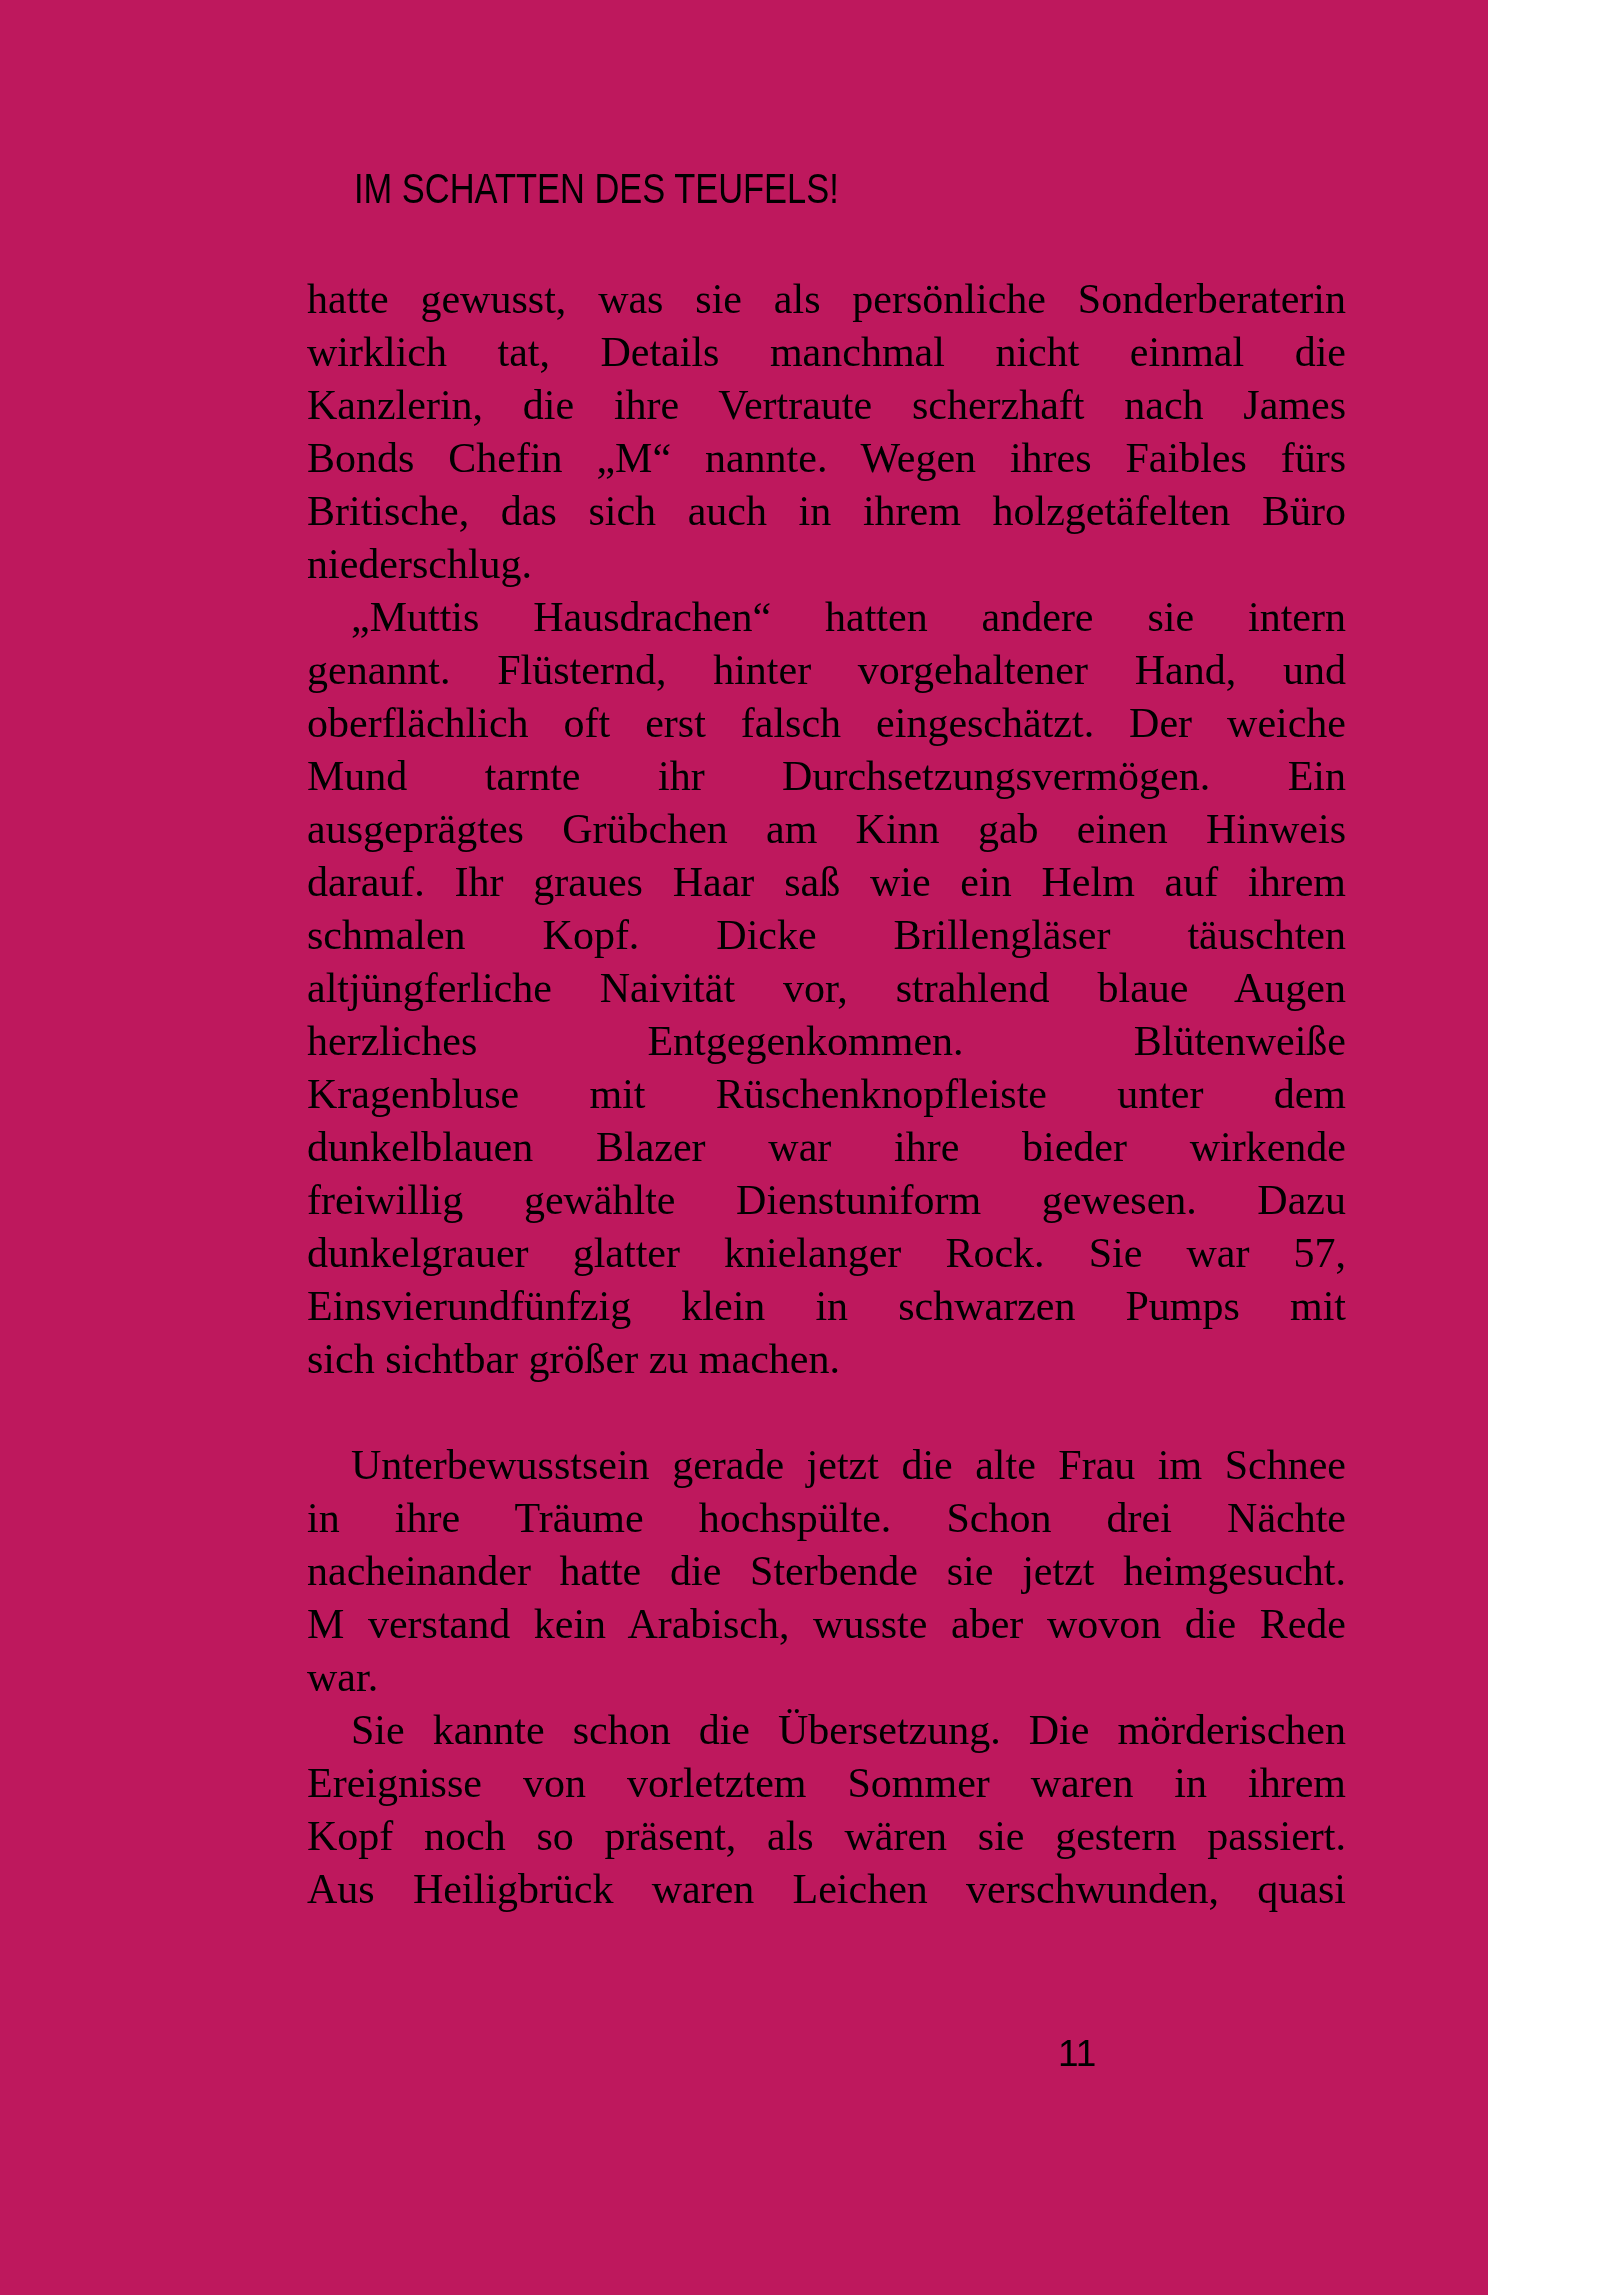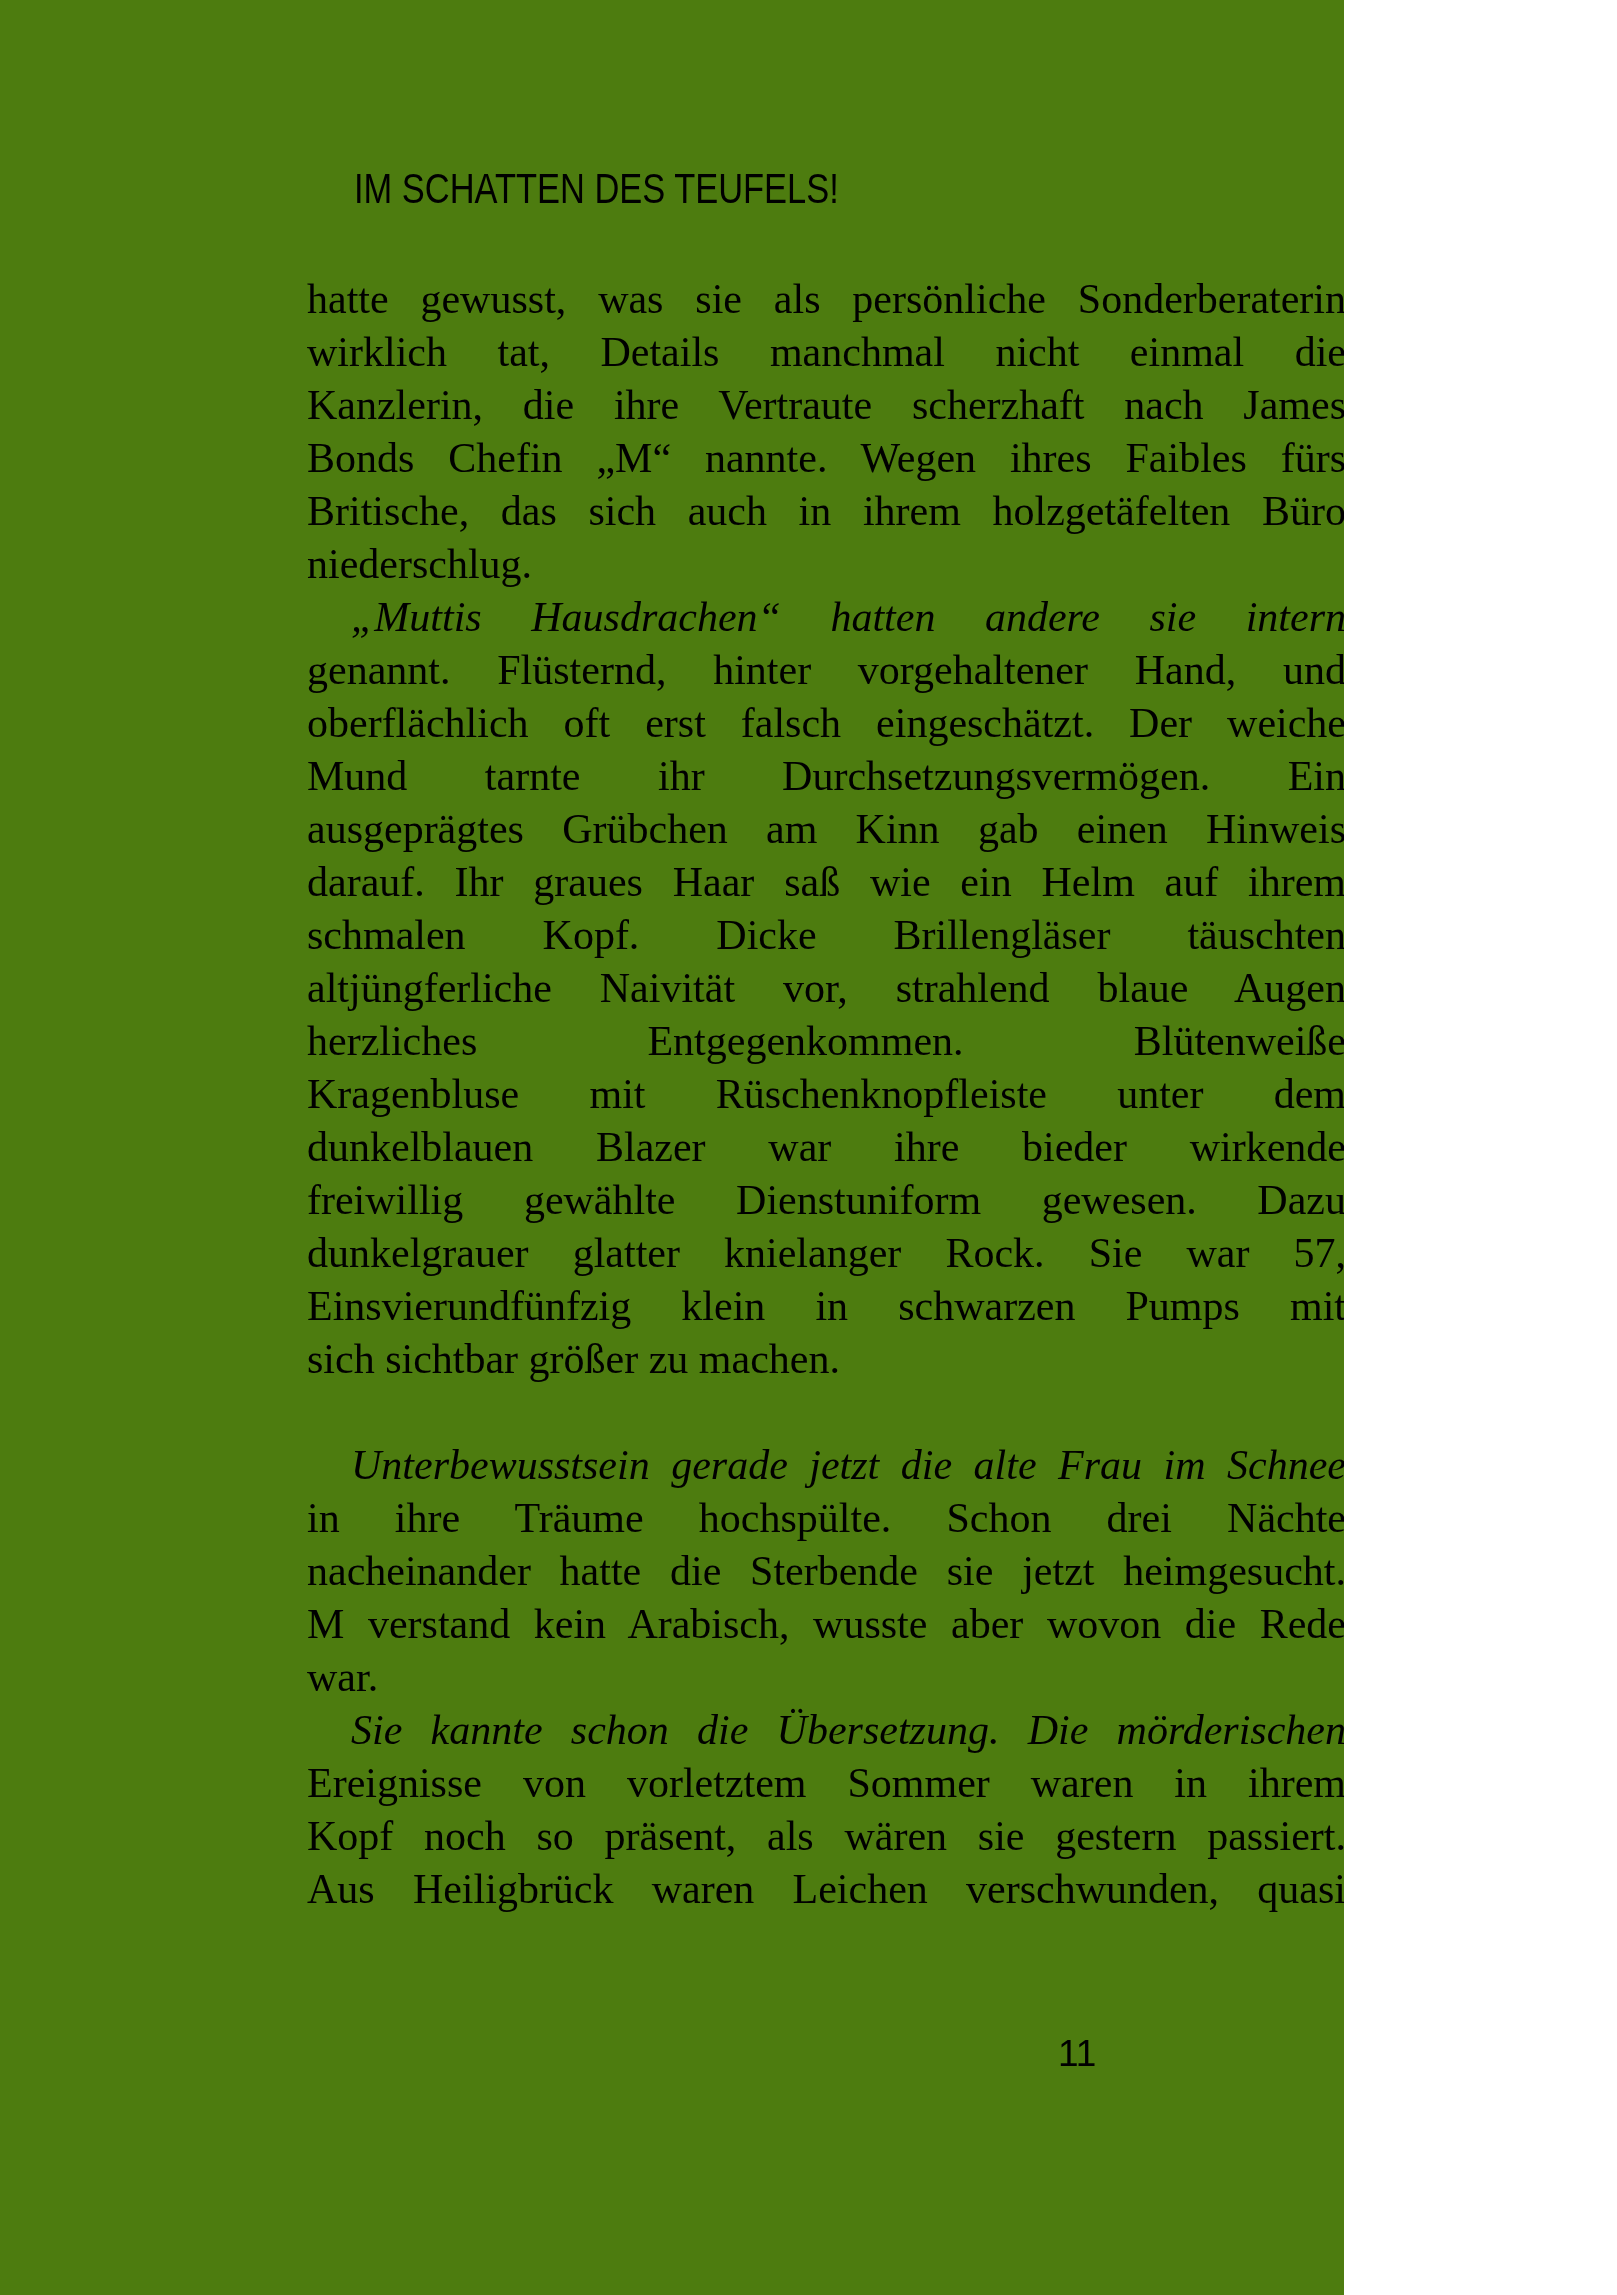--- a/index.html
+++ b/index.html
@@ -10,23 +10,23 @@
     width: 1618px;
     height: 2295px;
     background: #ffffff;
     position: relative;
     color: #000000;
     font-family: "Liberation Serif", serif;
   }
   .page {
     position: absolute;
     left: 0; top: 0;
-    width: 1344px;
+    width: 1488px;
     height: 2295px;
-    background: #4d7c0f;
+    background: #be185d;
     overflow: hidden;
   }
   .header {
     position: absolute;
     left: 354px;
     top: 168px;
     font-family: "Liberation Sans", sans-serif;
     font-size: 42px;
     line-height: 42px;
     white-space: nowrap;
@@ -48,21 +48,20 @@
   .line {
     text-align: justify;
     text-align-last: justify;
     white-space: normal;
   }
   .line.last {
     text-align-last: left;
   }
   .para.indent .line:first-child {
     text-indent: 44px;
-    font-style: italic;
   }
   .pagenum {
     position: absolute;
     left: 1058px;
     top: 2035px;
     font-family: "Liberation Sans", sans-serif;
     font-size: 37px;
     line-height: 37px;
     color: #000000;
     text-align: center;

